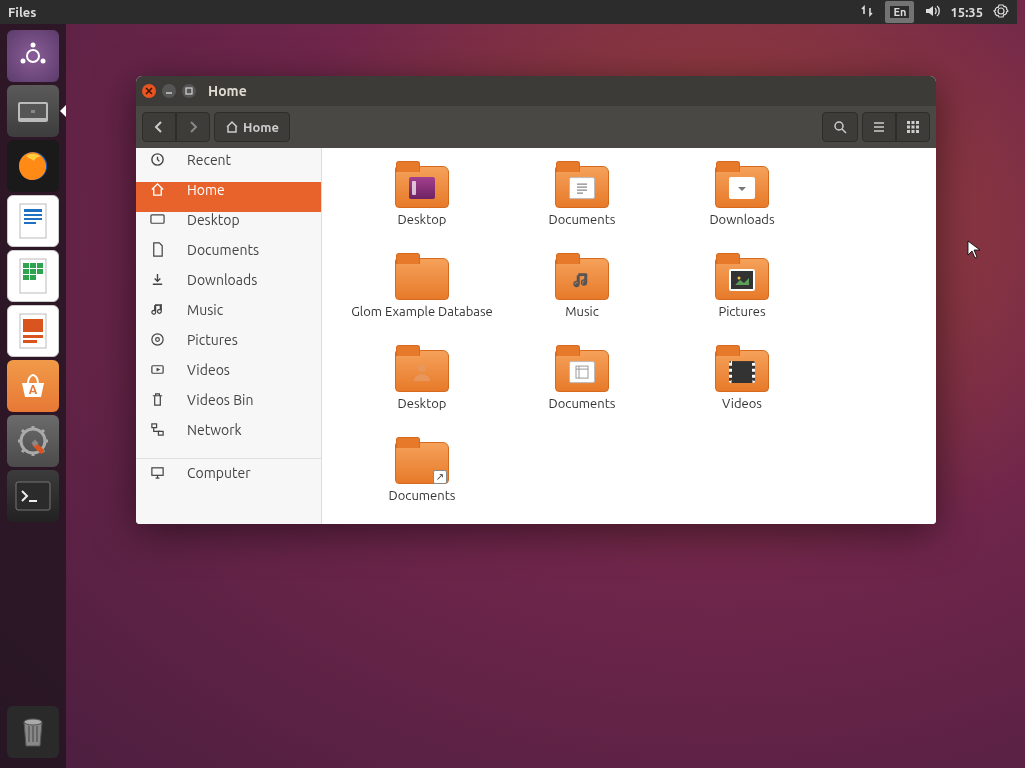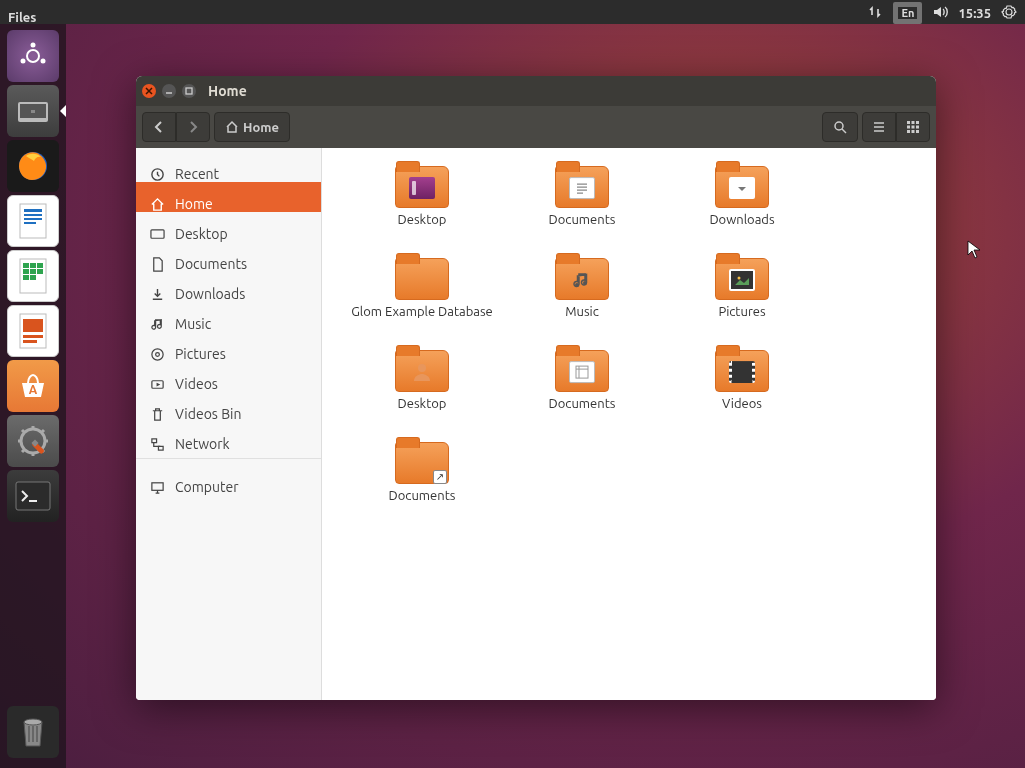--- a/index.html
+++ b/index.html
@@ -6,23 +6,23 @@
   body {
     width: 1025px; height: 768px;
     font-family: "Ubuntu", "Segoe UI", sans-serif;
     background: radial-gradient(ellipse at 70% 30%, #a44735 0%, #70264b 45%, #4a1e3f 100%);
     overflow: hidden; position: relative;
     color: #ddd;
   }
 
   
   .top-panel {
-    position: absolute; top: 0; left: 0; right: 0; height: 24px;
+    position: absolute; top: 0; left: 0; right: 8px; height: 24px;
     background: #2c2c2c; color: #ddd;
-    display: flex; align-items: flex-end; padding: 0 8px;
+    display: flex; align-items: center; padding: 0 8px;
     font-size: 13px; font-weight: 600;
   }
   .top-panel .spacer { flex: 1; }
   .top-panel .ind { display: flex; align-items: center; gap: 10px; }
   .ind svg { width: 16px; height: 16px; }
   .ind .lang { font-size: 11px; border: 5px solid #737373; padding: 0 3px; border-radius: 2px; font-weight: 600; }
 
   
   .launcher {
     position: absolute; top: 24px; left: 0; bottom: 0; width: 66px;
@@ -48,21 +48,21 @@
   .writer-bg { background: #fff; border: 1px solid #ccc; }
   .calc-bg { background: #fff; border: 1px solid #ccc; }
   .impress-bg { background: #fff; border: 1px solid #ccc; }
   .software-bg { background: linear-gradient(#f19a48, #e77835); }
   .settings-bg { background: linear-gradient(#6b6b6b, #4b4b4b); }
   .terminal-bg { background: linear-gradient(#3c3c3c, #222); }
   .trash-bg { background: #2a2a2a; }
 
   
   .window {
-    position: absolute; top: 76px; left: 136px; width: 800px; height: 624px;
+    position: absolute; top: 76px; left: 136px; width: 800px; height: 448px;
     background: #fff; border-radius: 6px 6px 4px 4px; overflow: hidden;
     box-shadow: 0 8px 40px rgba(0,0,0,0.5);
   }
   .titlebar {
     height: 30px; background: #3c3b37; color: #dfdbd2;
     display: flex; align-items: center; padding: 0 6px; gap: 6px;
     font-size: 14px; font-weight: 600;
   }
   .win-btn { width: 14px; height: 14px; border-radius: 50%; display: inline-flex; align-items: center; justify-content: center; }
   .win-btn.c { background: #e95420; }
@@ -83,21 +83,21 @@
   .tb-btn:first-child { border-radius: 4px 0 0 4px; }
   .tb-btn:last-child { border-radius: 0 4px 4px 0; }
   .tb-btn.solo { border-radius: 4px; padding: 0 10px; gap: 4px; font-size: 13px; font-weight: 600; }
   .tb-btn svg { width: 14px; height: 14px; }
   .toolbar .spacer { flex: 1; }
 
   .window-body { display: flex; height: calc(100% - 72px); }
 
   .sidebar { width: 186px; background: #f7f7f7; border-right: 1px solid #ddd; padding-top: 4px; overflow-y: auto; }
   .sb-item {
-    height: 30px; display: flex; align-items: flex-end; gap: 10px;
+    height: 30px; display: flex; align-items: flex-start; gap: 22px;
     padding: 0 14px; font-size: 14px; color: #444; cursor: pointer;
   }
   .sb-item.sel { background: #e8622c; color: #fff; }
   .sb-item svg { width: 15px; height: 15px; flex-shrink: 0; }
   .sb-sep { height: 1px; background: #e0e0e0; margin: 6px 0; }
 
   .content {
     flex: 1; background: #fff; padding: 14px 20px;
     display: grid; grid-template-columns: repeat(3, 160px);
     grid-auto-rows: 92px; gap: 0 0; align-content: start;

